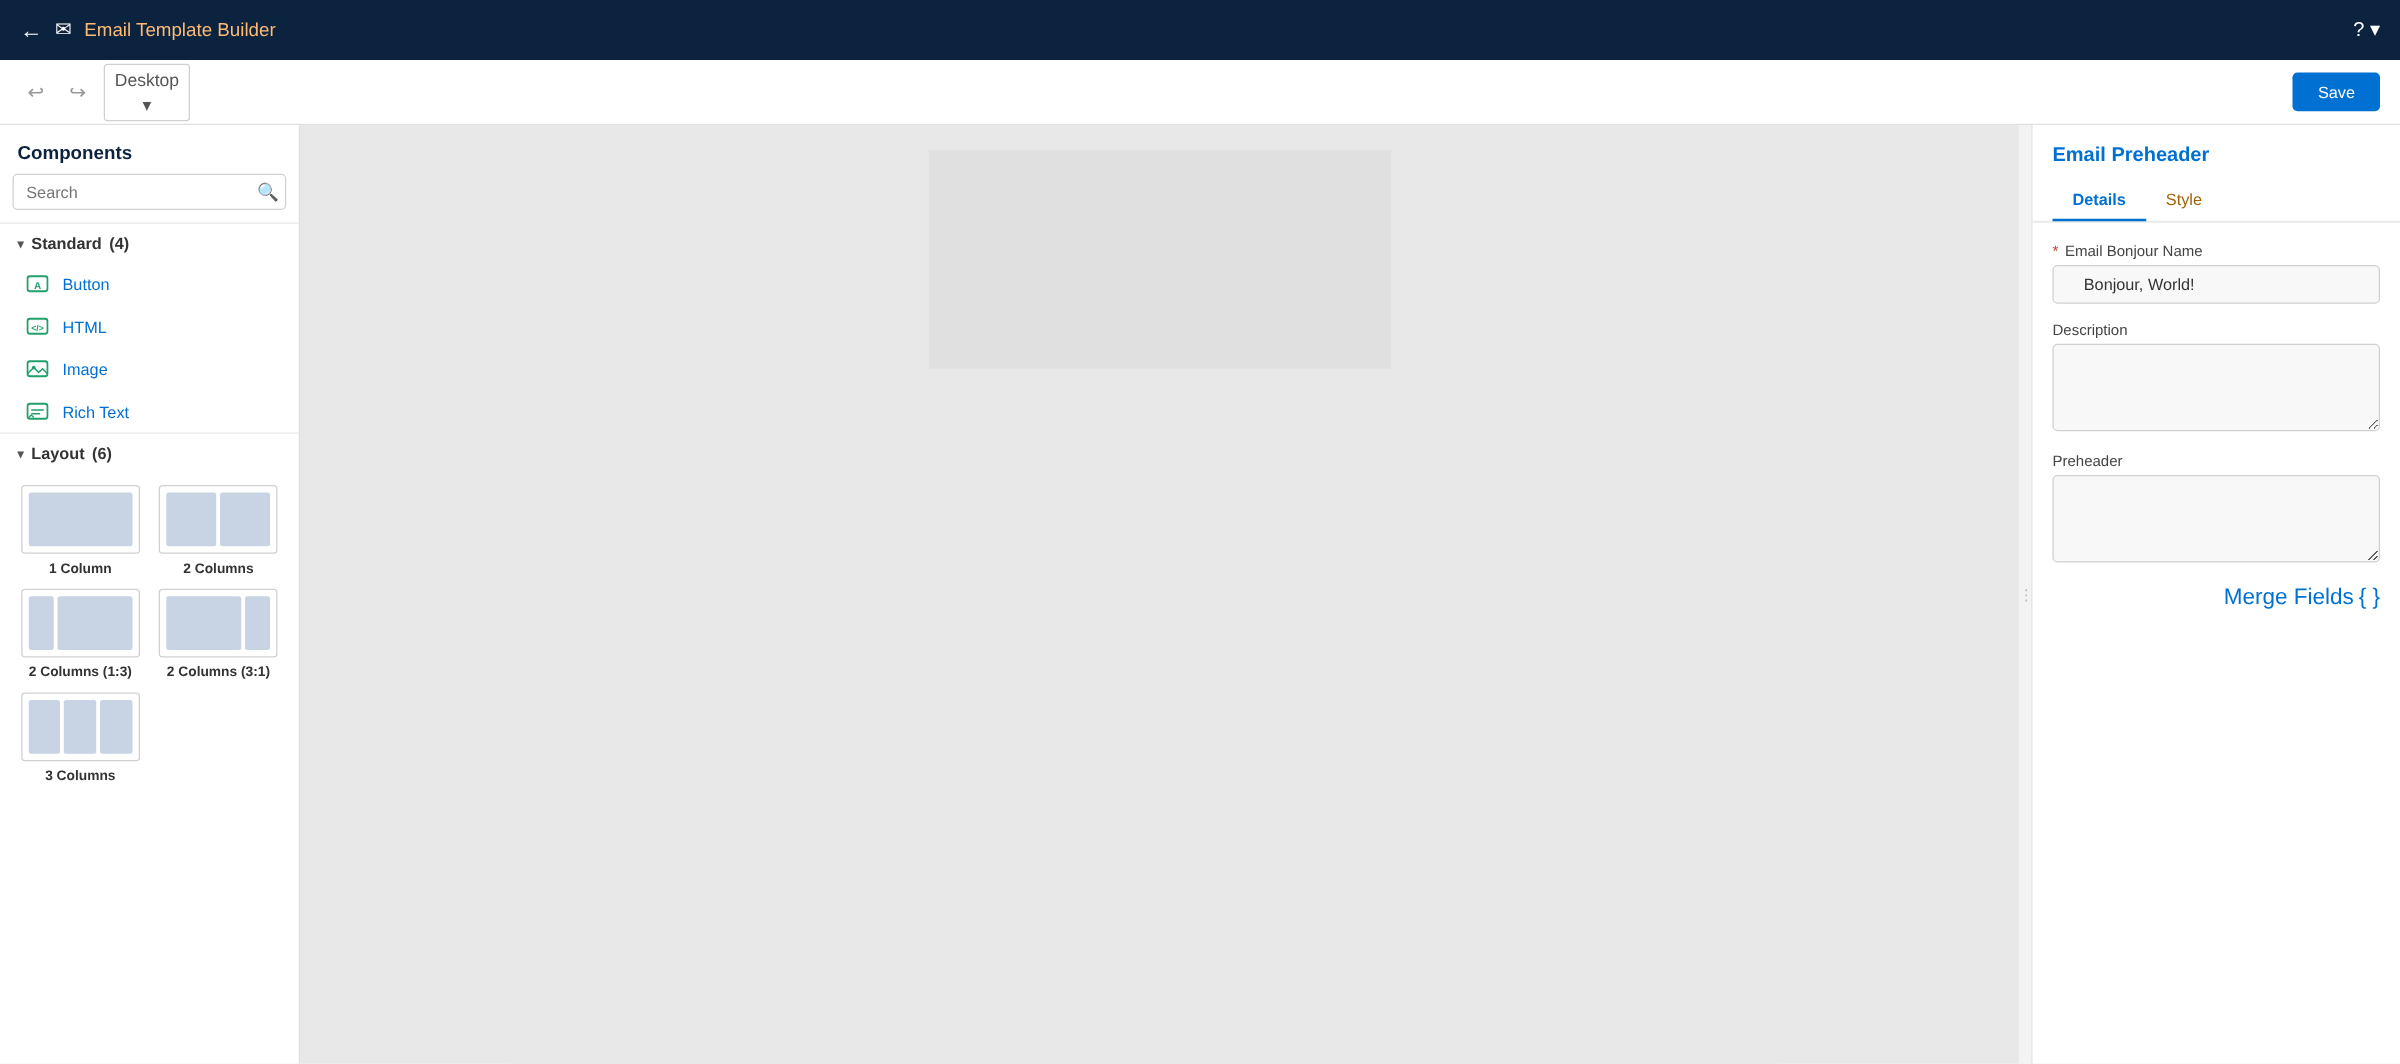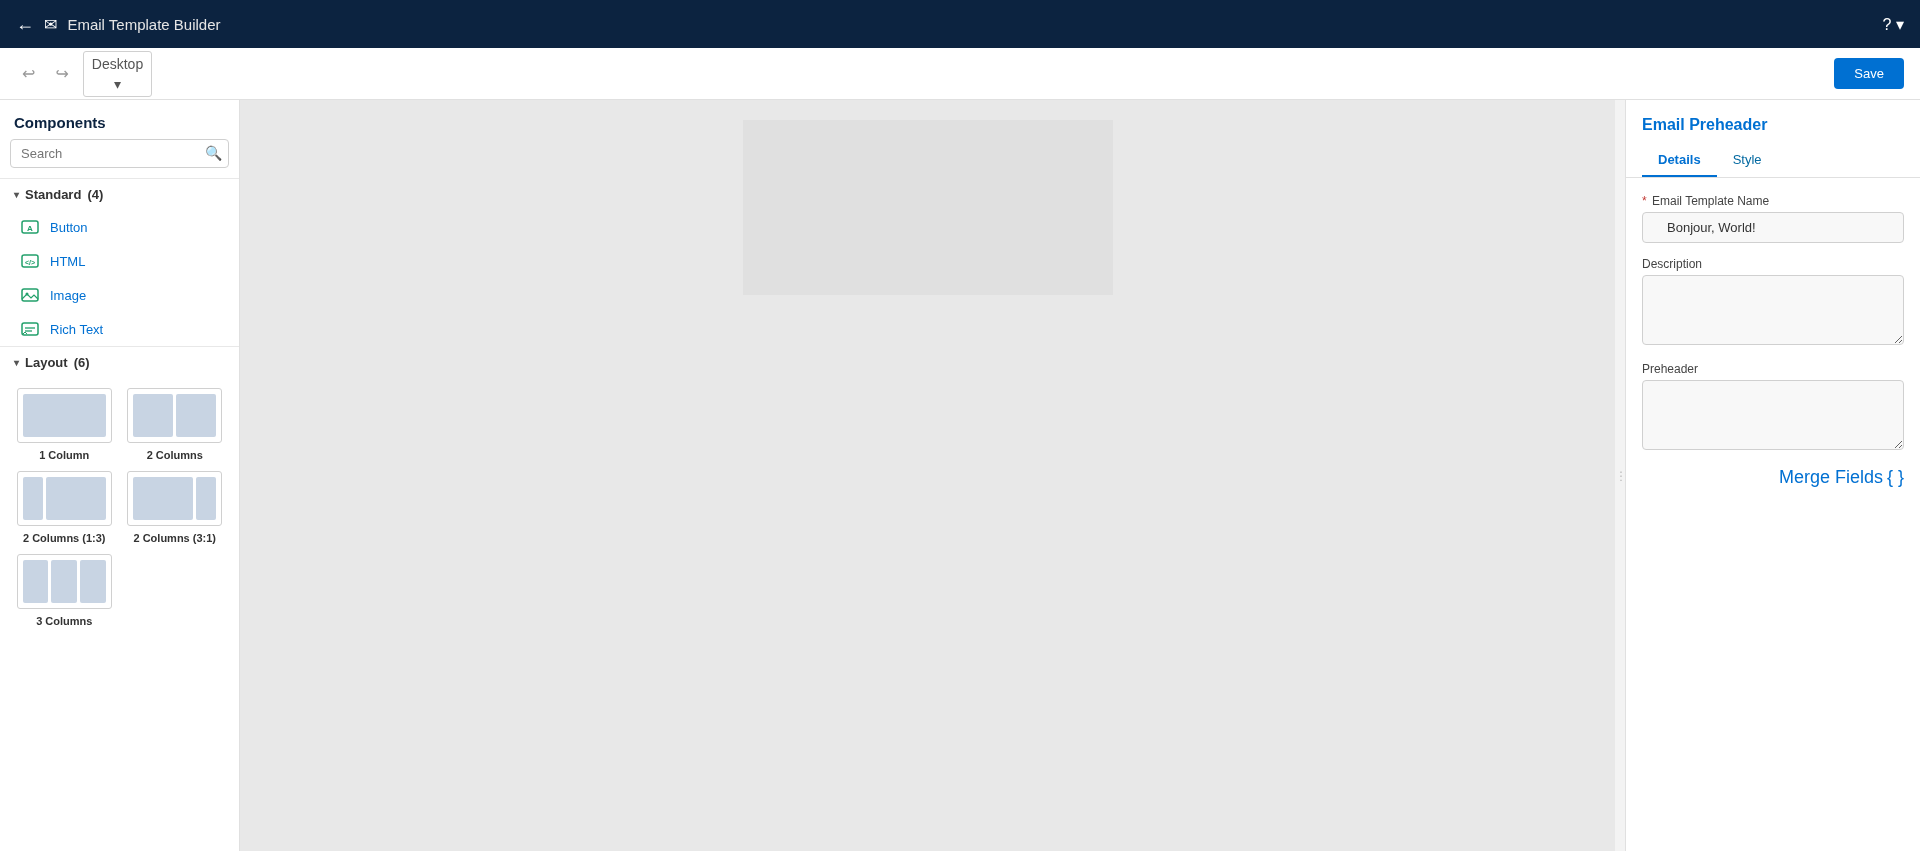--- a/index.html
+++ b/index.html
@@ -11,21 +11,21 @@
       color: white;
       height: 48px;
       display: flex;
       align-items: center;
       padding: 0 16px;
       justify-content: space-between;
     }
     .navbar-left { display: flex; align-items: center; gap: 10px; }
     .navbar-left .back-icon { color: white; font-size: 18px; cursor: pointer; }
     .navbar-left .mail-icon { font-size: 16px; }
-    .navbar-title { font-size: 15px; font-weight: 500; color: #e5e5e5; }
+    .navbar-title { font-size: 15px; font-weight: 500; color: #fdba74; }
     .navbar-right { color: white; font-size: 16px; cursor: pointer; }
 
     
     .toolbar {
       background: #fff;
       height: 52px;
       display: flex;
       align-items: center;
       padding: 0 16px;
       border-bottom: 1px solid #e0e0e0;
@@ -264,21 +264,21 @@
       margin-bottom: 10px;
     }
     .tabs-row {
       display: flex;
       gap: 0;
     }
     .tab-item {
       padding: 8px 16px;
       font-size: 13px;
       cursor: pointer;
-      color: #0369a1;
+      color: #a16207;
       border-bottom: 2px solid transparent;
     }
     .tab-item.active {
       color: #0070d2;
       border-bottom: 2px solid #0070d2;
       font-weight: 600;
     }
 
     .right-panel-body { padding: 16px; }
 
@@ -477,21 +477,21 @@
       <div class="tabs-row">
         <div class="tab-item active">Details</div>
         <div class="tab-item">Style</div>
       </div>
     </div>
     <div class="right-panel-body">
 
       <div class="field-group">
         <div class="field-label">
           <span class="required">*</span>
-          <span>Email Template Name</span>
+          <span>Email Bonjour Name</span>
         </div>
         <input class="field-input" type="text" value="Bonjour, World!" style="">
       </div>
 
       <div class="field-group">
         <div class="field-label">Description</div>
         <textarea class="field-textarea" style=""></textarea>
       </div>
 
       <div class="field-group">

